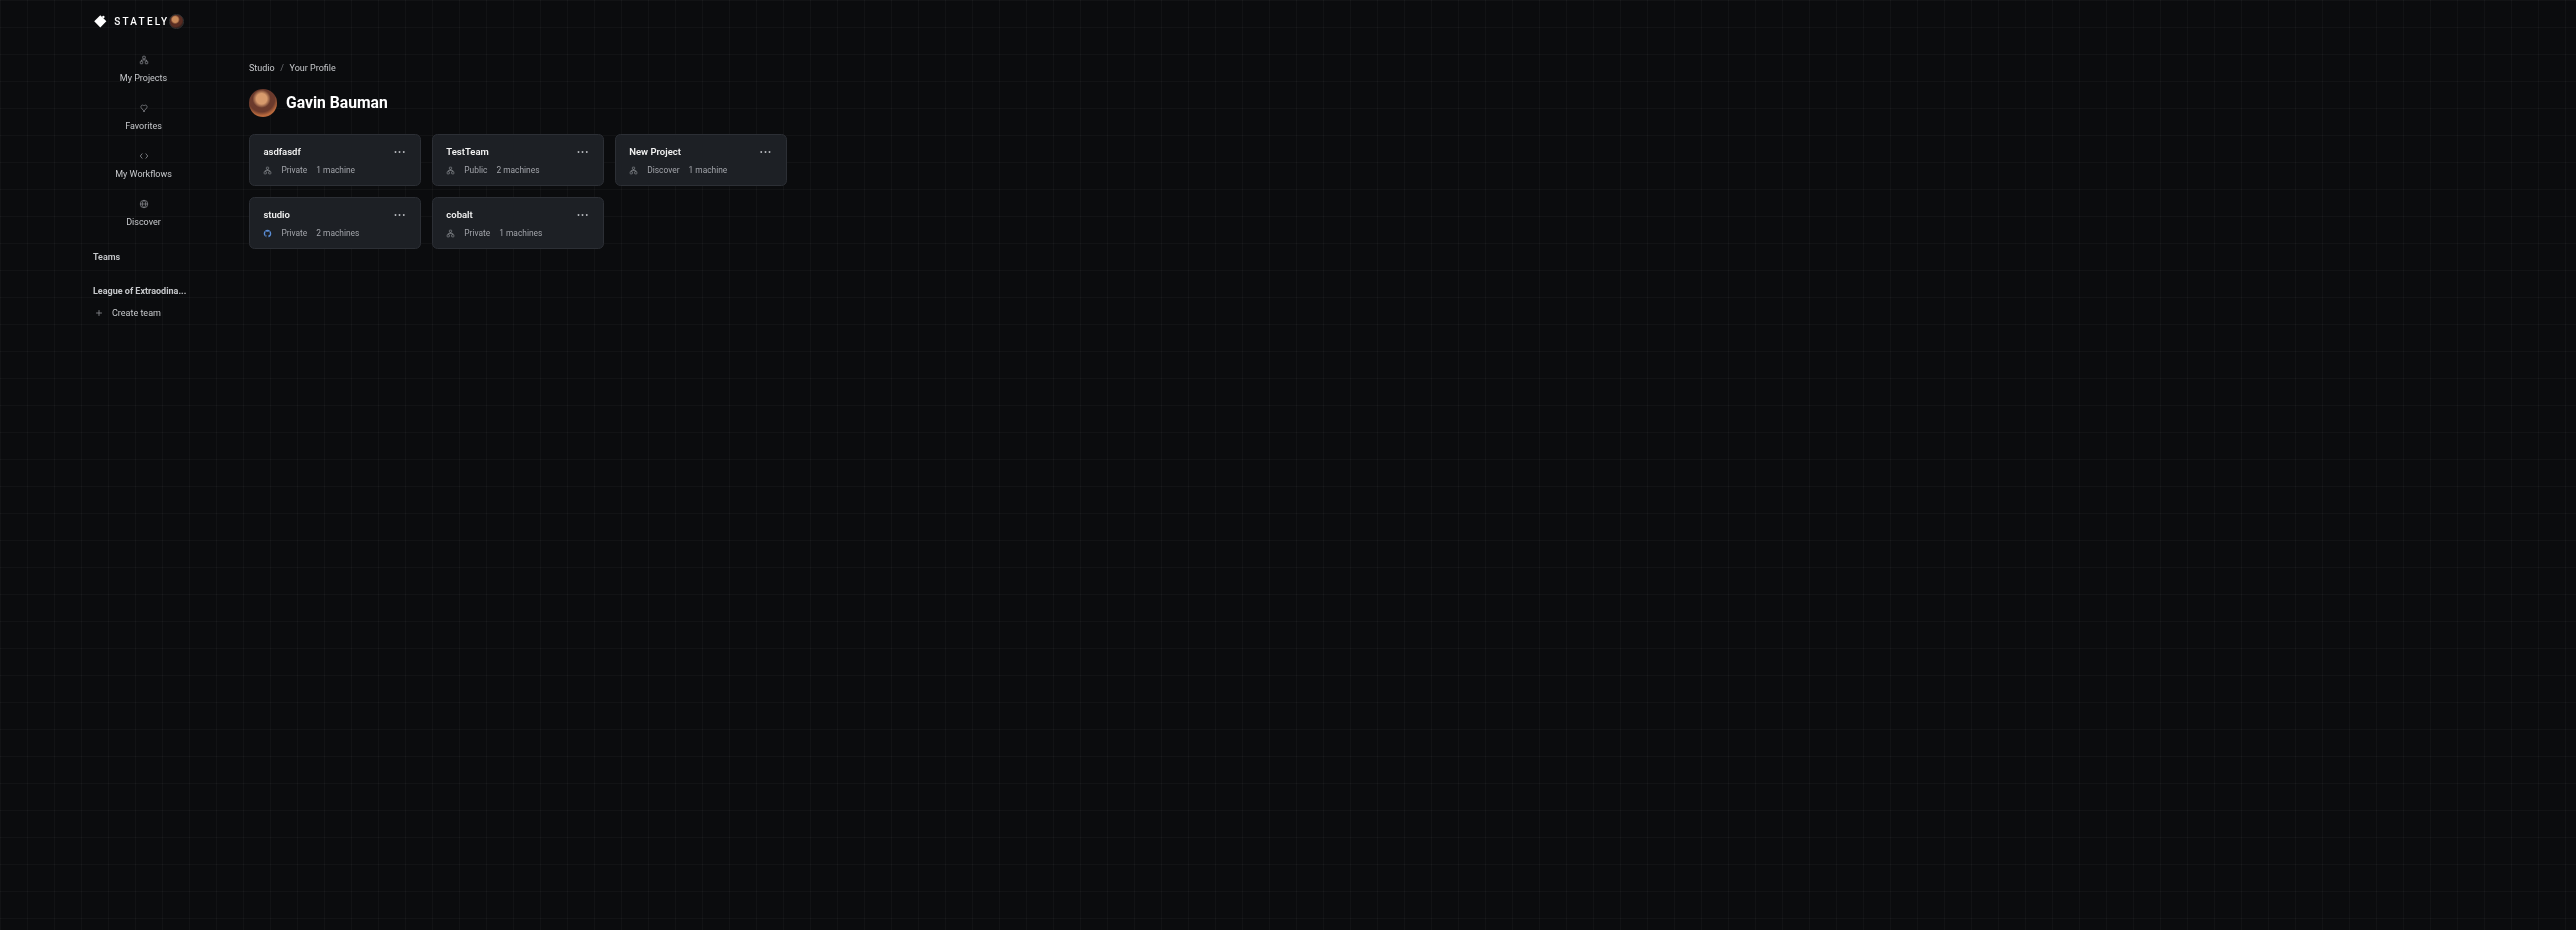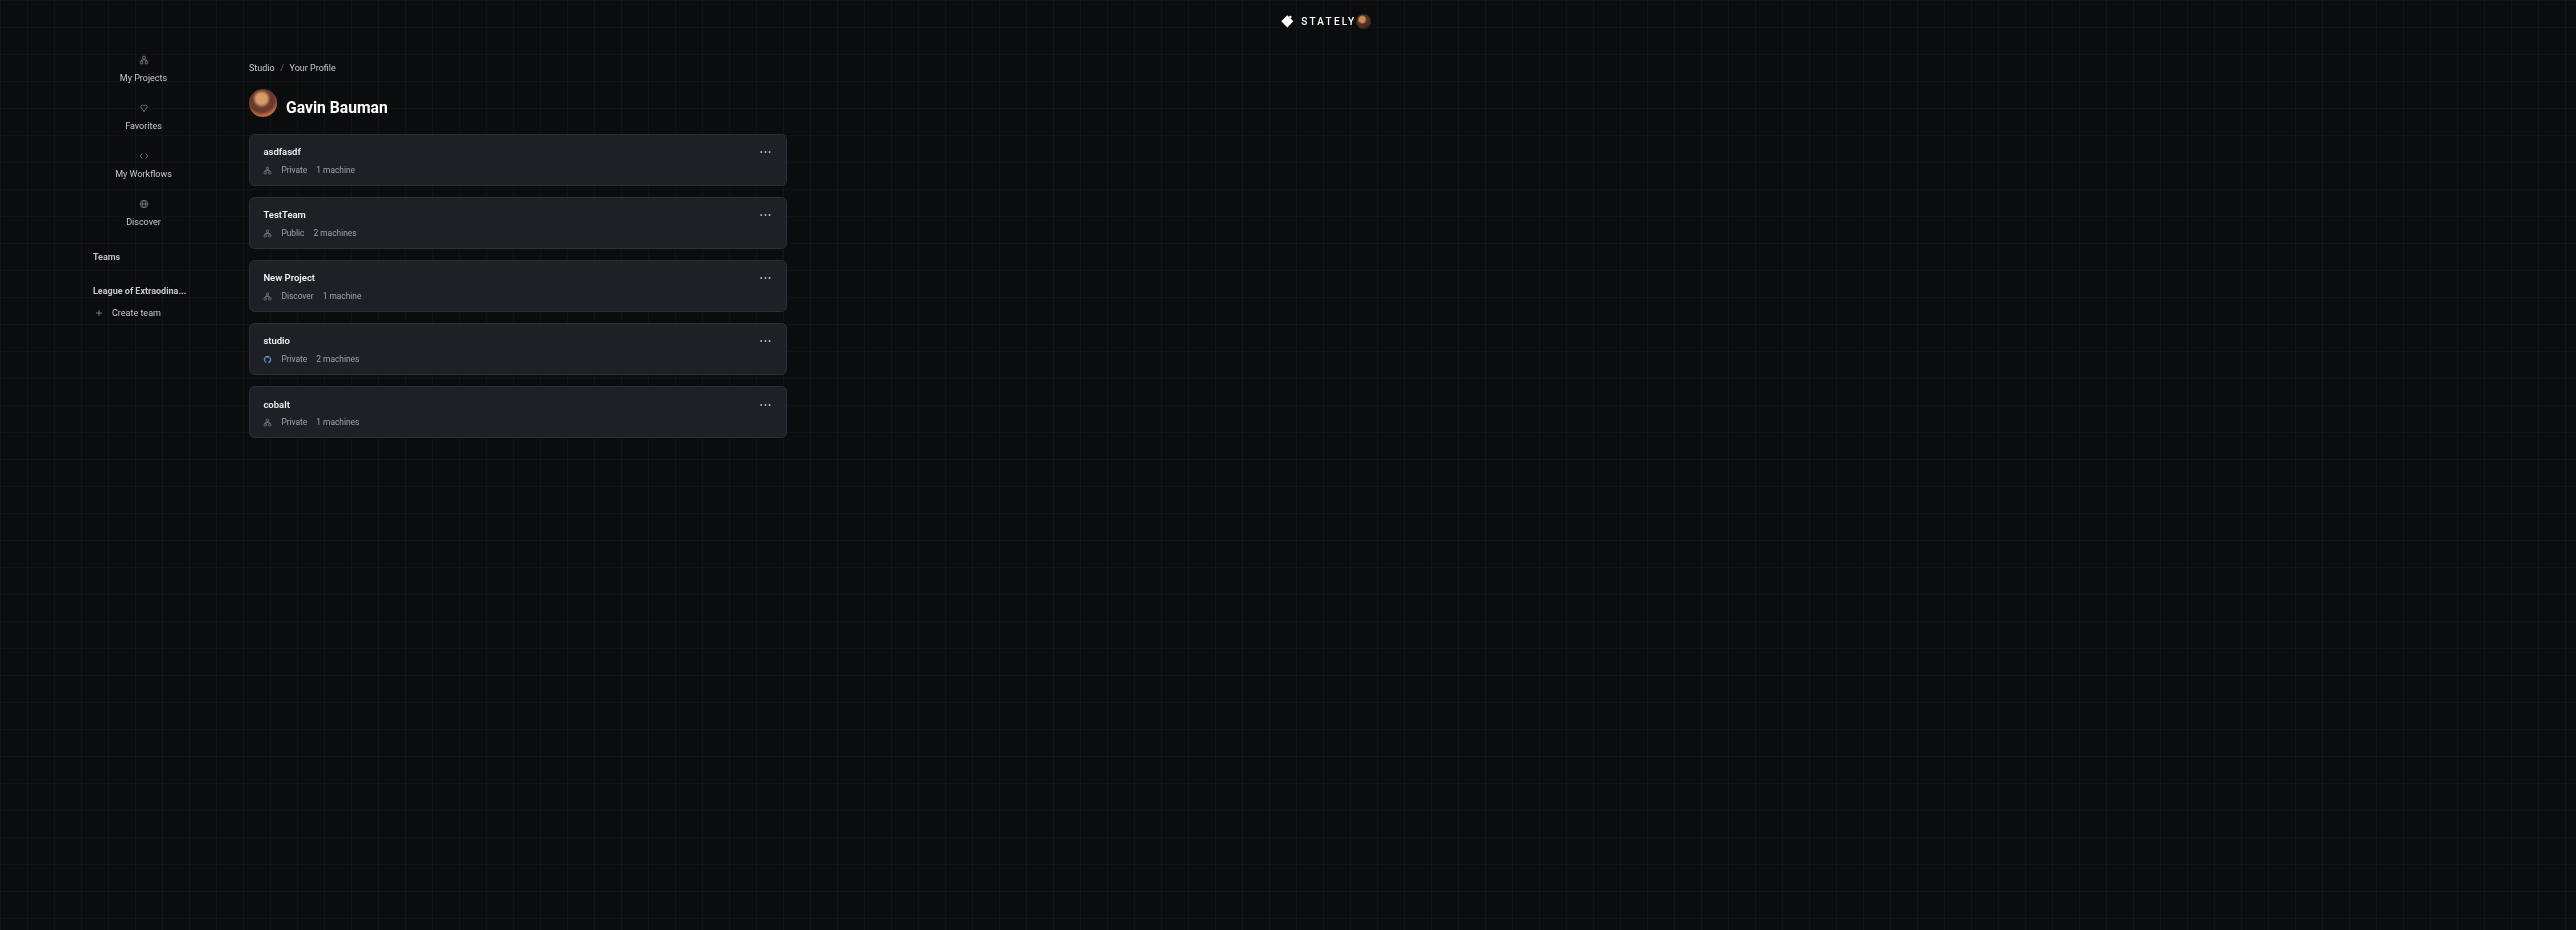--- a/index.html
+++ b/index.html
@@ -18,21 +18,21 @@
     background-image:
       linear-gradient(to right, rgba(255,255,255,0.03) 0.6px, transparent 0.6px),
       linear-gradient(to bottom, rgba(255,255,255,0.03) 0.6px, transparent 0.6px);
     background-size: 27px 27px;
     pointer-events: none;
     z-index: 0;
   }
   .app { position: relative; z-index: 1; width: 100%; min-height: 317px; }
 
   .topbar {
-    display: flex; align-items: center; justify-content: center;
+    display: flex; align-items: center; justify-content: flex-start;
     padding: 10px 18px 10px 93px;
     height: 43px;
   }
   .logo { display: flex; align-items: center; gap: 6.7px; }
   .logo-text { letter-spacing: 2.2px; font-weight: 500; font-size: 10px; color: #fff; }
   .avatar-small {
     width: 14.6px; height: 14.6px; border-radius: 50%;
     background: radial-gradient(circle at 40% 35%, #c98a5a 0 25%, #5a2d22 40% 60%, #2a1a18 80%);
     border: 0.6px solid #333;
   }
@@ -45,29 +45,29 @@
   .nav-icon { width: 11.2px; height: 11.2px; display: inline-flex; align-items: center; justify-content: center; color: #8b8d92; flex-shrink: 0; }
   .teams-header { margin-top: 24.6px; margin-bottom: 24px; color: #c7c9cc; font-weight: 600; font-size: 9px; }
   .team-link { color: #c7c9cc; font-size: 9px; white-space: nowrap; overflow: hidden; text-overflow: ellipsis; max-width: 99px; cursor: pointer; font-weight: bold; }
   .create-team { display: flex; align-items: center; gap: 7.8px; color: #c7c9cc; margin-top: 12px; cursor: pointer; font-size: 9px; }
 
   .main { flex: 1; max-width: 560px; padding-top: 20px; padding-right: 22.4px; }
   .crumbs { display: flex; gap: 5.6px; color: #c7c9cc; font-size: 9px; align-items: center; }
   .crumb-sep { color: #6d6f74; }
   .crumb-link { cursor: pointer; }
 
-  .profile-row { display: flex; align-items: flex-end; gap: 9px; margin-top: 15.7px; margin-bottom: 17px; }
+  .profile-row { display: flex; align-items: center; gap: 9px; margin-top: 15.7px; margin-bottom: 17px; }
   .avatar-large {
     width: 28px; height: 28px; border-radius: 50%;
     background:
       radial-gradient(circle at 45% 35%, #d79a6c 0 22%, #6b3a2c 38% 55%, #b8693d 70% 75%, #2e1f1c 90%);
   }
   .profile-name { font-size: 15.7px; font-weight: 700; color: #fff; }
 
-  .cards { display: grid; grid-template-columns: 1fr; gap: 11.2px; }
+  .cards { display: grid; grid-template-columns: 1fr 1fr 1fr; gap: 11.2px; }
   .card {
     background: #1d2025;
     border: 0.6px solid #2c2f35;
     border-radius: 5.6px;
     padding: 11.2px 13.4px 10px 13.4px;
     position: relative;
     cursor: pointer;
   }
   .card-title { font-size: 9.5px; font-weight: 600; color: #f1f1f1; margin-bottom: 7.8px; }
   .card-meta { display: flex; align-items: flex-end; gap: 9px; color: #a2a4aa; font-size: 8.4px; }

